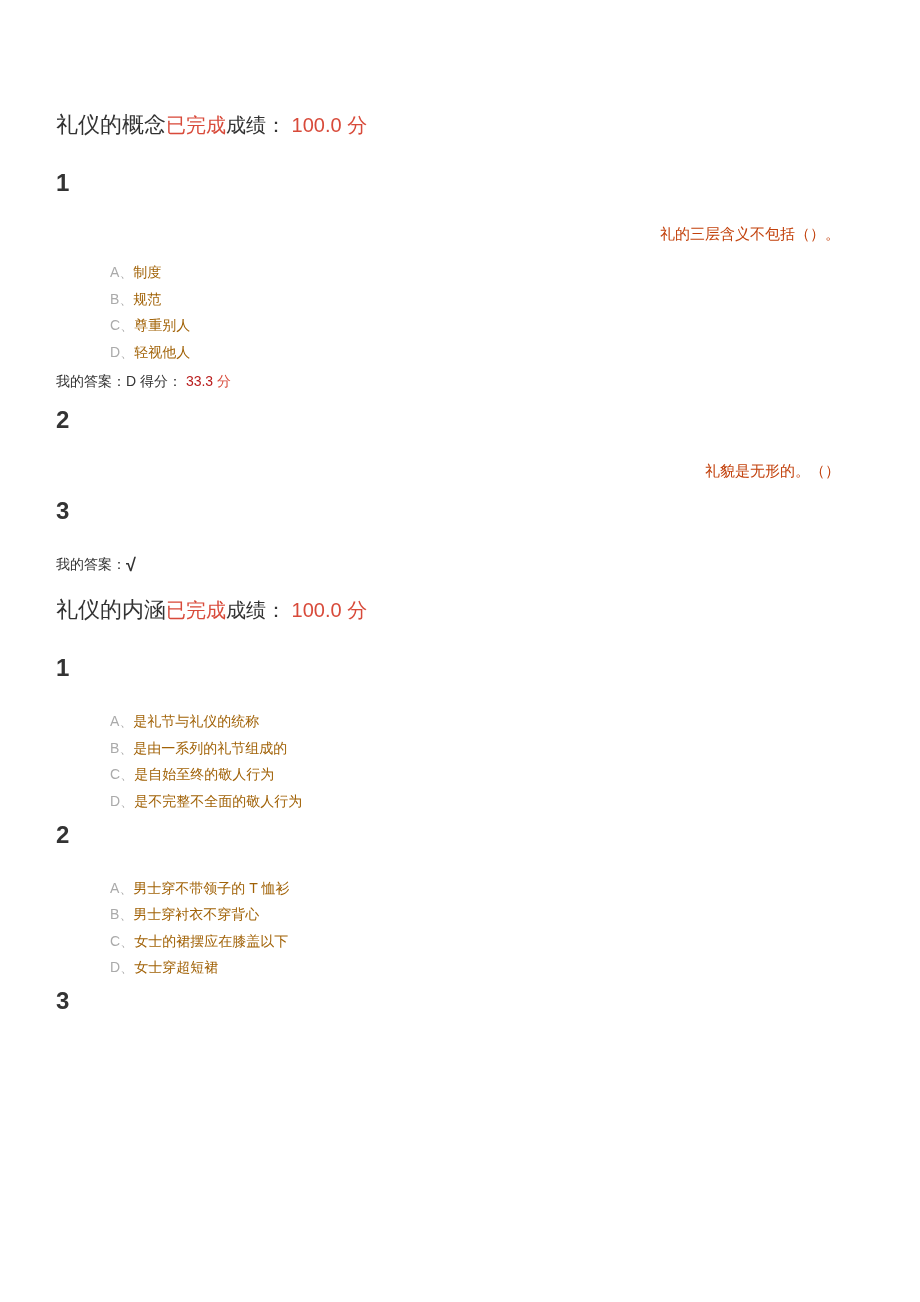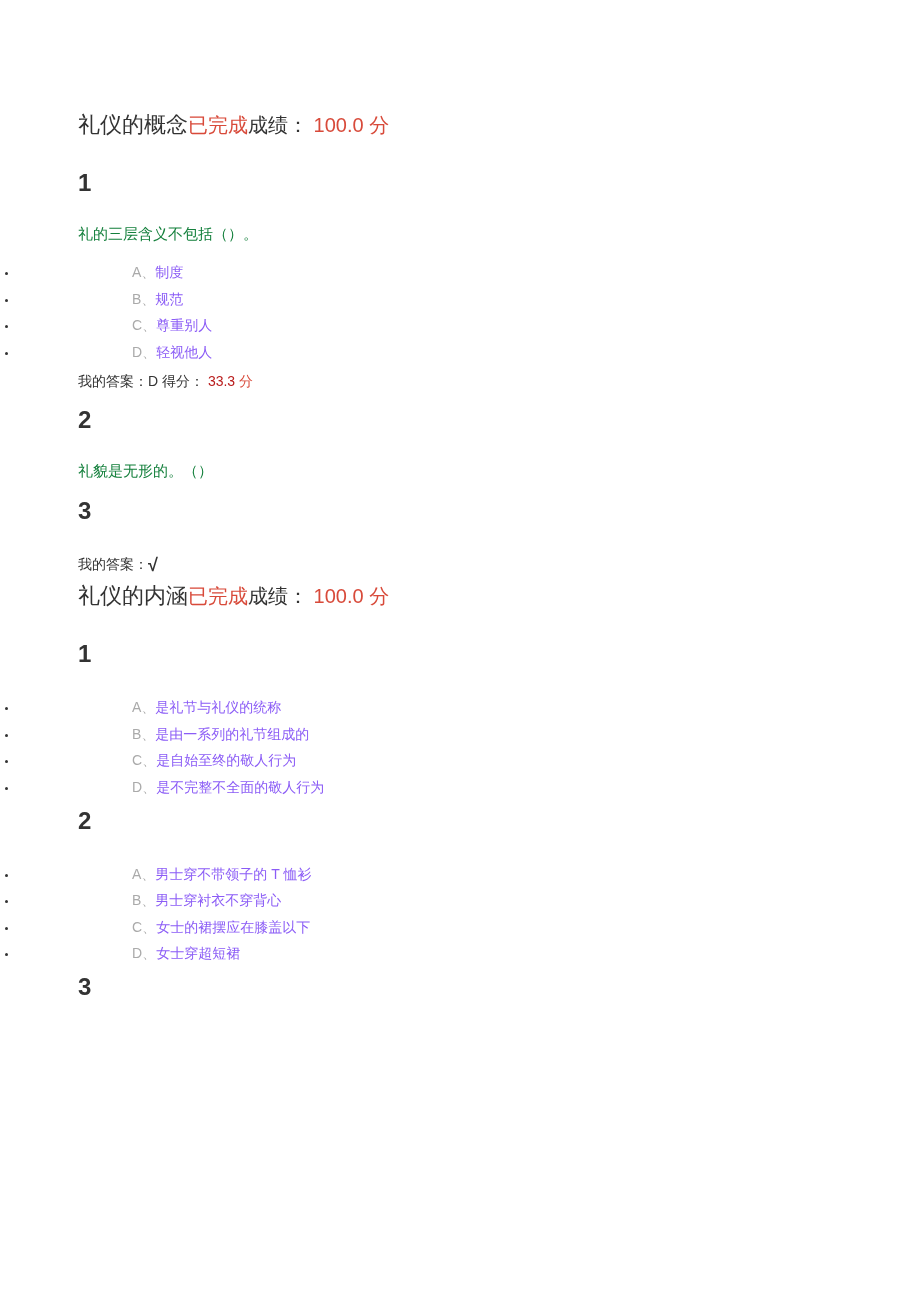--- a/index.html
+++ b/index.html
@@ -4,21 +4,21 @@
   <style>
     * { margin: 0; padding: 0; box-sizing: border-box; }
     body {
       font-family: "Microsoft YaHei", "SimSun", Arial, sans-serif;
       background: #fff;
       width: 920px;
       padding: 110px 0 40px 0;
       color: #333;
     }
     .content {
-      padding-left: 78px;
+      padding-left: 56px;
       padding-right: 80px;
     }
     .section-header {
       font-size: 22px;
       font-weight: 400;
       color: #333;
       margin-bottom: 28px;
       line-height: 1.4;
     }
     .section-header .status {
@@ -41,23 +41,24 @@
     .q-num {
       font-family: Arial, sans-serif;
       font-size: 24px;
       font-weight: bold;
       color: #333;
       margin-bottom: 26px;
       margin-top: 6px;
     }
     .q-text {
       font-size: 15px;
-      color: #15803d;
+      color: #c2410c;
       margin-bottom: 14px;
       line-height: 1.5;
+      text-align: right;
     }
     ul.options {
       list-style: disc;
       padding-left: 0;
       margin-left: -60px;
     }
     ul.options li {
       color: #999;
       font-size: 14px;
       line-height: 1.9;
@@ -66,21 +67,21 @@
     }
     ul.options li::marker {
       color: #333;
       font-size: 10px;
     }
     ul.options li .opt-letter {
       font-family: Arial, sans-serif;
       color: #aaa;
     }
     ul.options li .opt-text {
-      color: #8b5cf6;
+      color: #a16207;
       text-align: center;
     }
     .answer-line {
       font-size: 14px;
       color: #333;
       margin-top: 4px;
       margin-bottom: 14px;
       line-height: 1.6;
     }
     .answer-line .ans-val {
@@ -120,21 +121,21 @@
     <li><span class="opt-letter">D、</span><span class="opt-text">轻视他人</span></li>
   </ul>
   <div class="answer-line">
     <span>我的答案：</span><span class="ans-val">D </span><span>得分：</span><span class="pts"> 33.3 </span><span class="pts-unit">分</span>
   </div>
 
   <div class="q-num">2</div>
   <div class="q-text">礼貌是无形的。（）</div>
 
   <div class="q-num">3</div>
-  <div class="answer-line" style="margin-bottom:2px;">
+  <div class="answer-line" style="margin-bottom:16px;">
     <span>我的答案：</span><span class="check">√</span>
   </div>
 
   <div class="section-header">
     <span>礼仪的内涵</span><span class="status">已完成</span><span class="score-label">成绩：</span><span class="score-val"> 100.0 </span><span class="score-unit">分</span>
   </div>
 
   <div class="q-num">1</div>
   <ul class="options">
     <li><span class="opt-letter">A、</span><span class="opt-text">是礼节与礼仪的统称</span></li>

